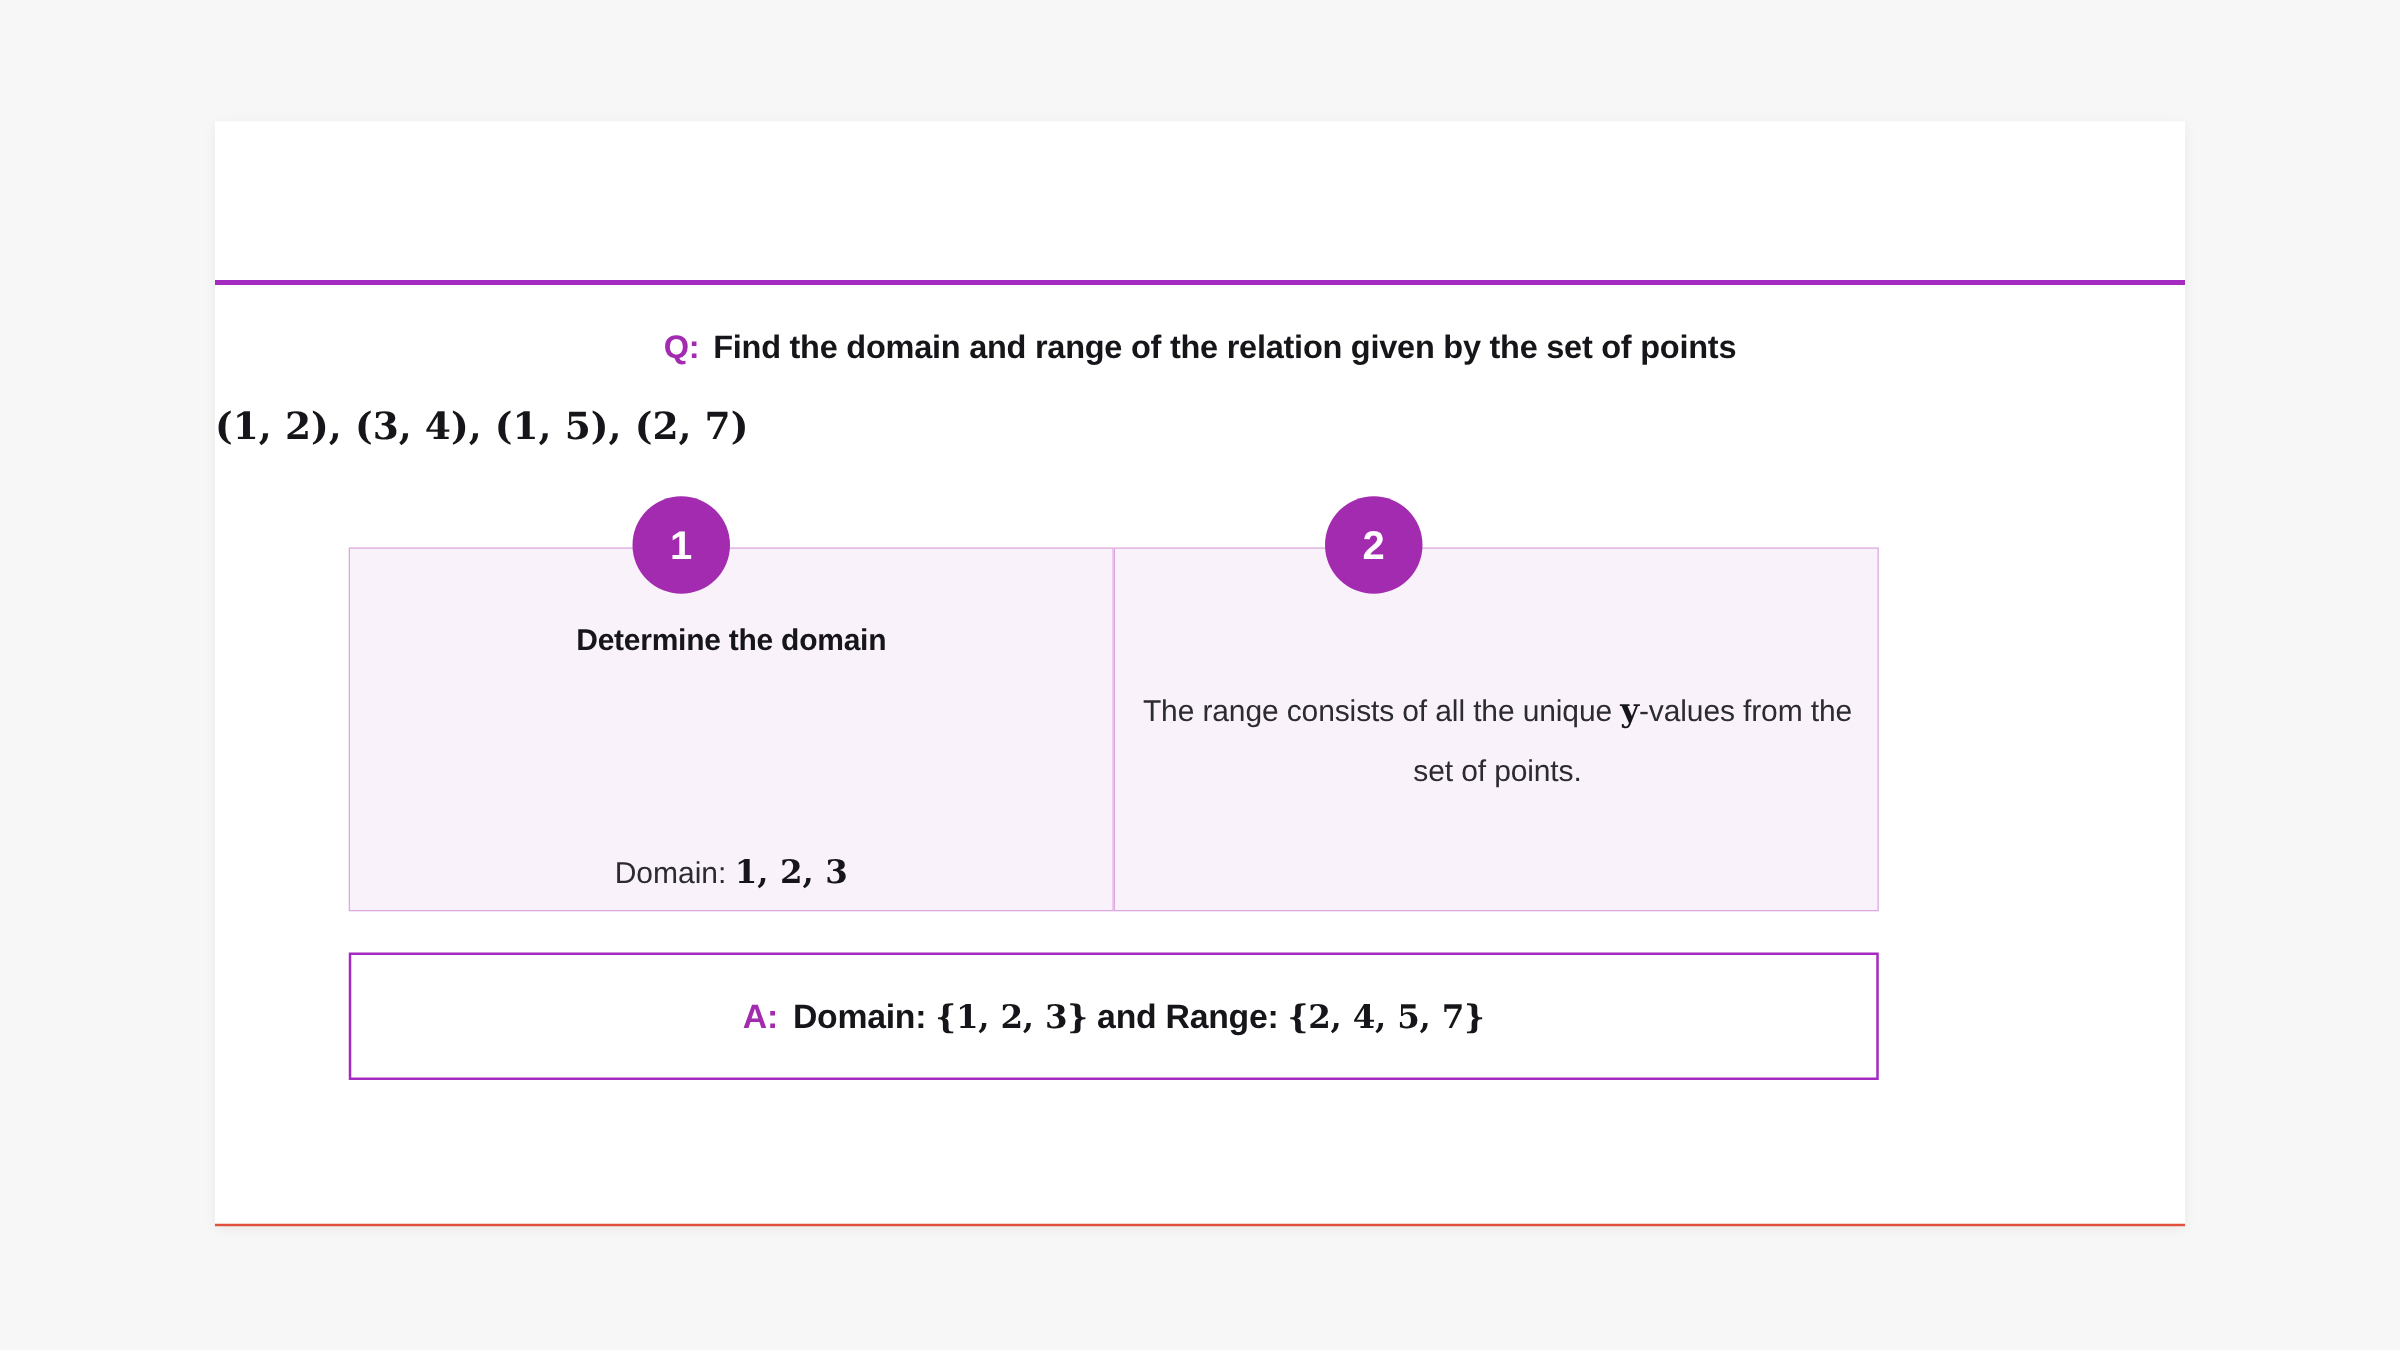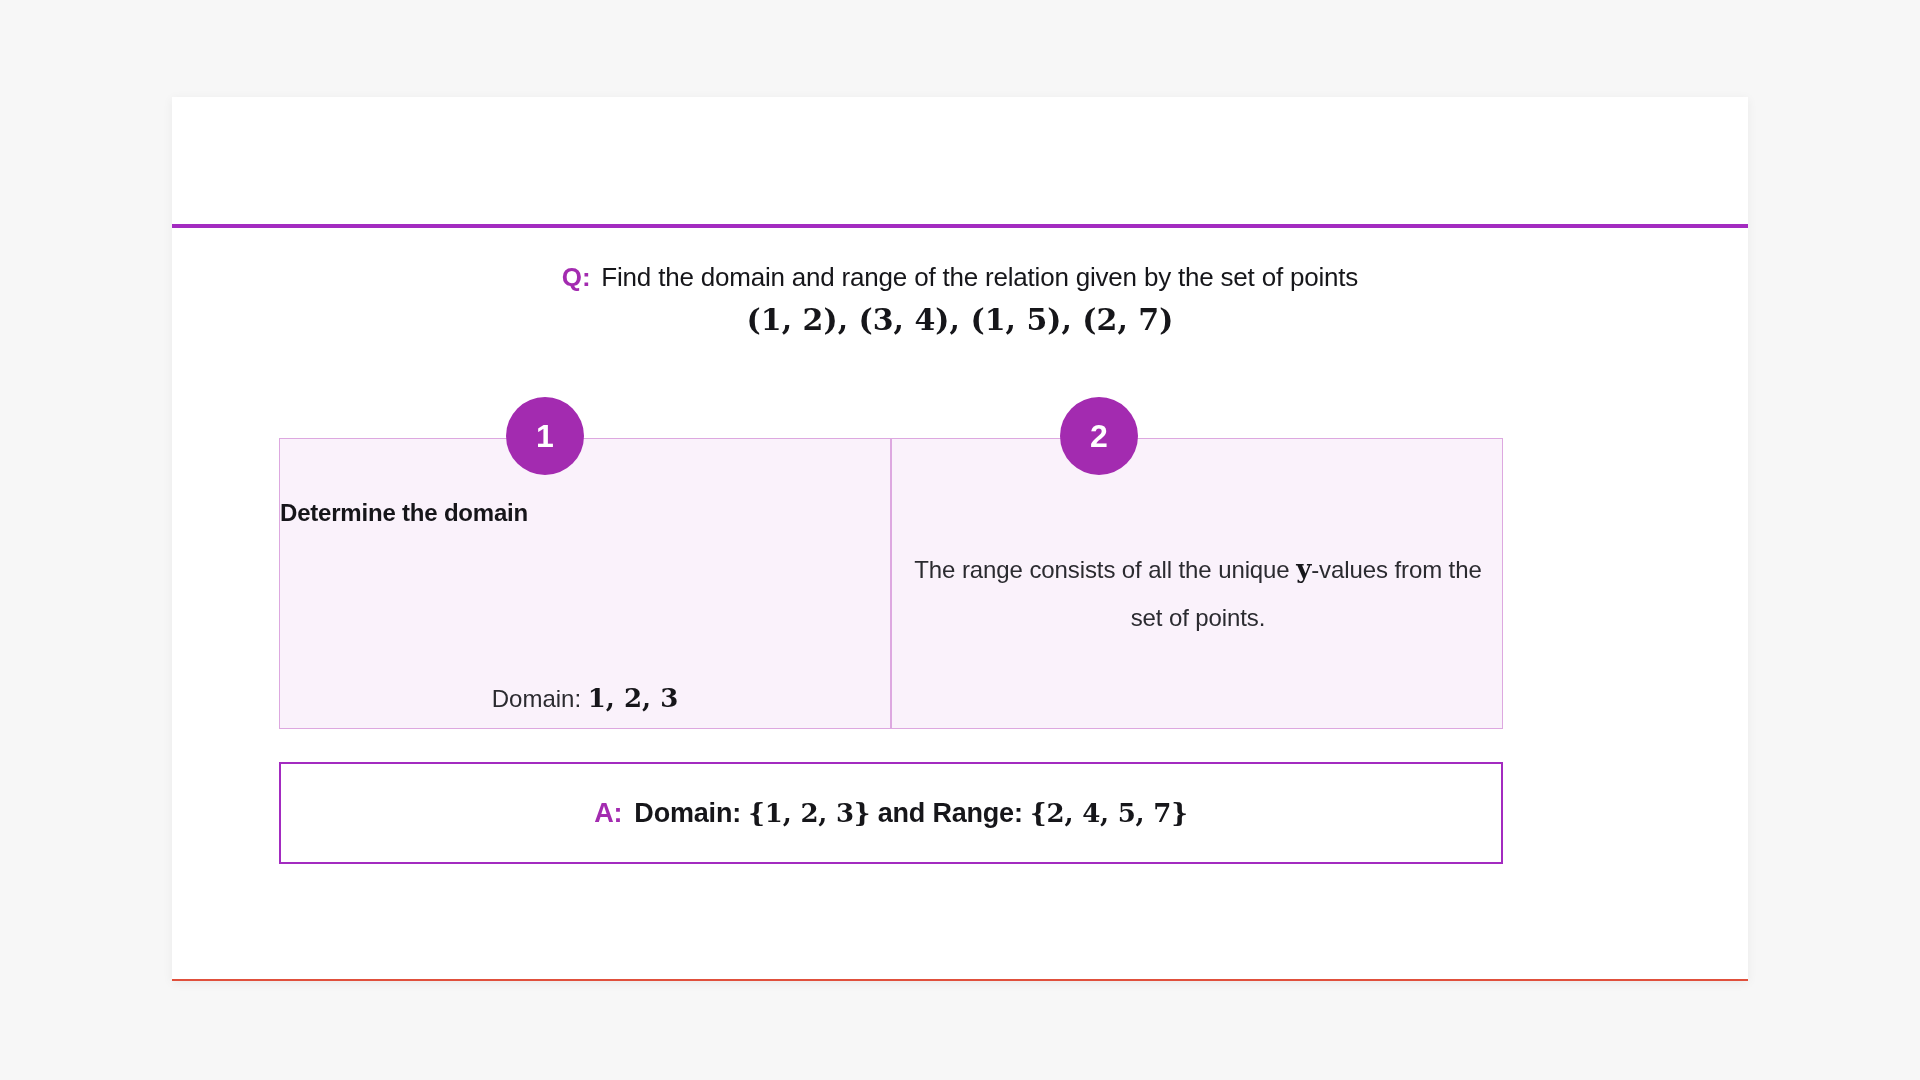--- a/index.html
+++ b/index.html
@@ -70,32 +70,32 @@
     white-space: nowrap;
   }
   .q-label {
     font-size: 26px;
     font-weight: bold;
     color: #a32bb0;
     letter-spacing: -0.2px;
   }
   .q-text {
     font-size: 26px;
-    font-weight: normal;
+    font-weight: bold;
     color: #16161a;
     letter-spacing: -0.2px;
     margin-left: 11px;
   }
 
   .question-math {
     position: absolute;
     left: 0;
-    top: 205px;
-    width: 1576px;
-    text-align: center;
+    top: 227px;
+    width: 1576px;
+    text-align: left;
   }
 
   
   .math {
     font-family: "DejaVu Serif", "Liberation Serif", serif;
     font-weight: bold;
     color: #16161a;
   }
   .math-lg { font-size: 30px; }
   .math-md { font-size: 26px; }
@@ -141,20 +141,21 @@
     box-sizing: border-box;
   }
   .badge-1 { left: 334px; }
   .badge-2 { left: 888px; }
 
   .card-title {
     position: absolute;
     top: 60px;
     left: 0;
     width: 100%;
+    text-align: center;
     font-size: 24px;
     font-weight: bold;
     color: #16161a;
     letter-spacing: -0.2px;
   }
   .card-body {
     position: absolute;
     top: 106px;
     left: 14px;
     width: 584px;

